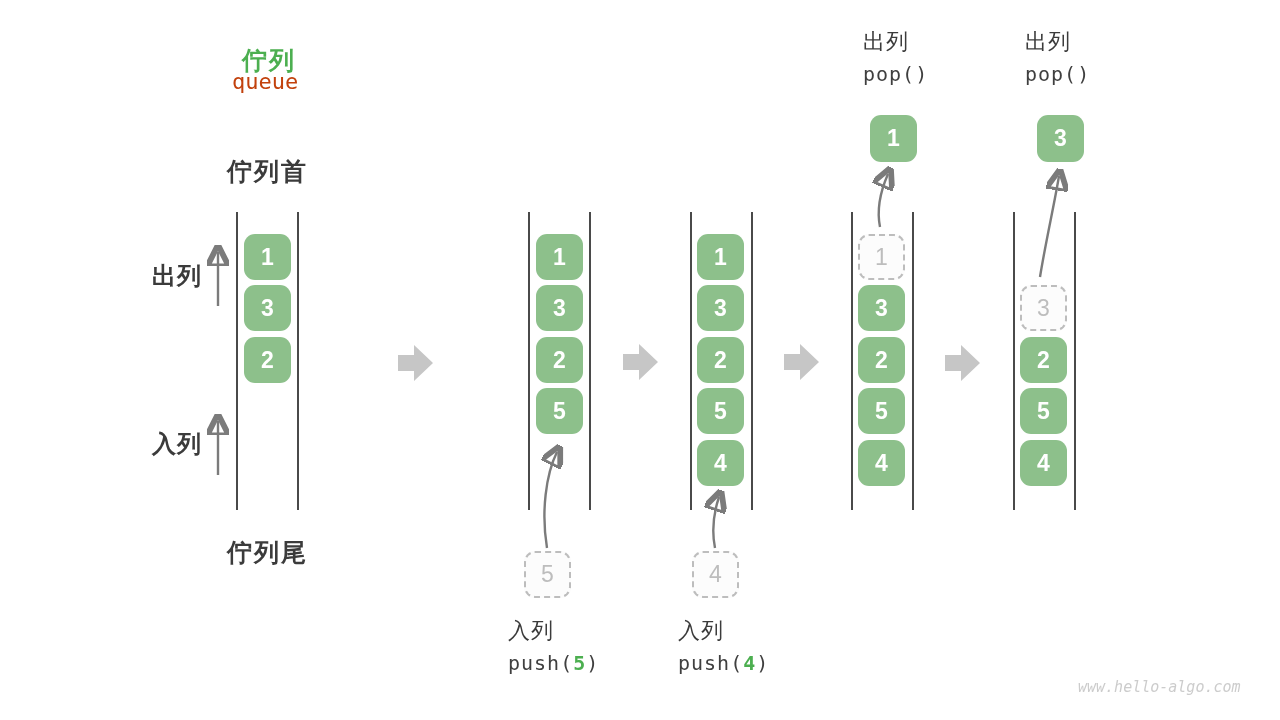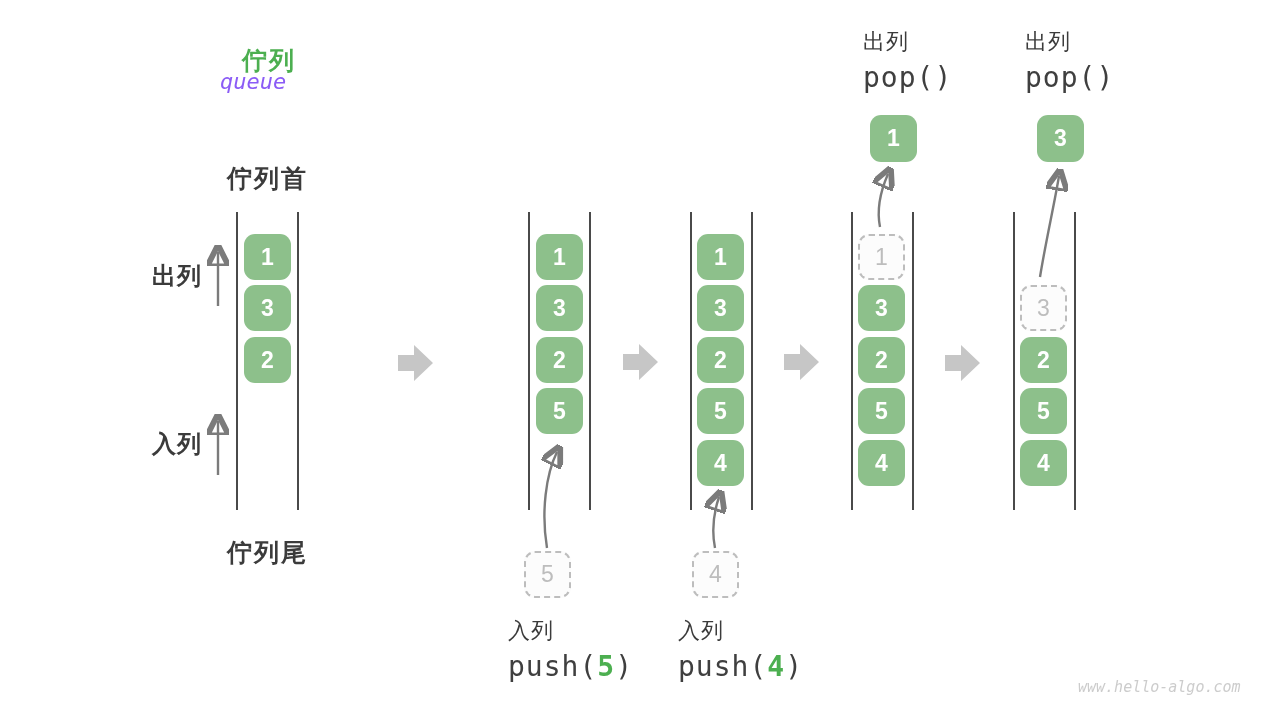--- a/index.html
+++ b/index.html
@@ -2,54 +2,54 @@
 <html style="--accent_green: #4caf50; --box_green: #8dc08b; --dashed_gray: #bdbdbd; --line_dark: #4a4a4a; --text_dark: #3b3b3b; --arrow_gray: #7b7b7b; --block_arrow_gray: #c6c6c6; --watermark_gray: #cccccc;"><head>
 <meta charset="utf-8">
 <style>
   html,body{margin:0;padding:0;background:#ffffff;}
   .canvas{
     position:relative;width:1280px;height:720px;background:#ffffff;overflow:hidden;
     font-family:"Liberation Sans",sans-serif;color:var(--text_dark,#3b3b3b);
   }
   .mono{font-family:"DejaVu Sans Mono","Liberation Mono",monospace;}
   .title-zh{position:absolute;left:242px;top:44px;font-size:25px;font-weight:700;letter-spacing:2px;color:var(--accent_green,#4caf50);}
-  .title-en{position:absolute;left:220px;top:69px;font-size:22px;color:#8b5cf6;font-style:italic;}
+  .title-en{position:absolute;left:232px;top:69px;font-size:22px;color:#c2410c;}
   .big-label{position:absolute;font-size:25px;font-weight:700;letter-spacing:2px;color:var(--text_dark,#3b3b3b);}
   .side-label{position:absolute;font-size:24px;font-weight:700;letter-spacing:1px;color:var(--text_dark,#3b3b3b);}
   .vline{position:absolute;top:212px;height:298px;width:2px;background:var(--line_dark,#4a4a4a);}
   .cell{
     position:absolute;width:47px;height:46px;border-radius:11px;box-sizing:border-box;
     background:var(--box_green,#8dc08b);color:#ffffff;
     display:flex;align-items:center;justify-content:center;
     font-size:23px;font-weight:700;
   }
   .cell.dashed{
     background:#fcfcfc;border:2px dashed var(--dashed_gray,#bdbdbd);
     color:var(--dashed_gray,#bdbdbd);font-weight:400;
   }
   .action{position:absolute;line-height:1;}
   .action-zh{font-size:22px;font-weight:500;color:var(--text_dark,#3b3b3b);margin-bottom:11px;letter-spacing:1px;}
-  .action-fn{font-size:28px;color:#3f3f3f;letter-spacing:1px;}
+  .action-fn{font-size:20px;color:#3f3f3f;letter-spacing:1px;}
   .action-fn .arg{color:var(--accent_green,#4caf50);font-weight:700;}
   .arrows{position:absolute;left:0;top:0;pointer-events:none;}
   .arrows path{fill:none;stroke:var(--arrow_gray,#7b7b7b);stroke-width:2.4;}
   .ah{fill:var(--arrow_gray,#7b7b7b);}
   .block-arrow{position:absolute;}
   .block-arrow polygon{fill:var(--block_arrow_gray,#c6c6c6);}
   .watermark{position:absolute;left:1078px;top:678px;font-size:15px;color:var(--watermark_gray,#cccccc);font-style:italic;}
 </style>
 </head>
 <body>
 
 <div class="canvas">
 
   <div class="title-zh">佇列</div>
   <div class="title-en mono">queue</div>
 
-  <div class="big-label" style="left:227px;top:162px">佇列首</div>
+  <div class="big-label" style="left:227px;top:155px">佇列首</div>
   <div class="big-label" style="left:227px;top:536px">佇列尾</div>
   <div class="side-label" style="left:152px;top:260px">出列</div>
   <div class="side-label" style="left:152px;top:428px">入列</div>
 
   <div class="vline" style="left:236px"></div>
   <div class="vline" style="left:297px"></div>
   <div class="cell" style="left:244px;top:234px">1</div>
   <div class="cell" style="left:244px;top:285px">3</div>
   <div class="cell" style="left:244px;top:337px">2</div>
 

